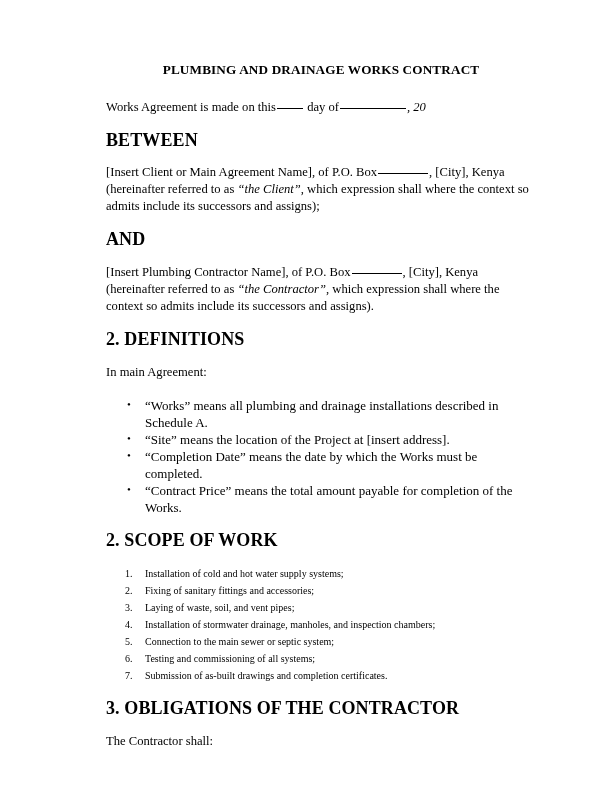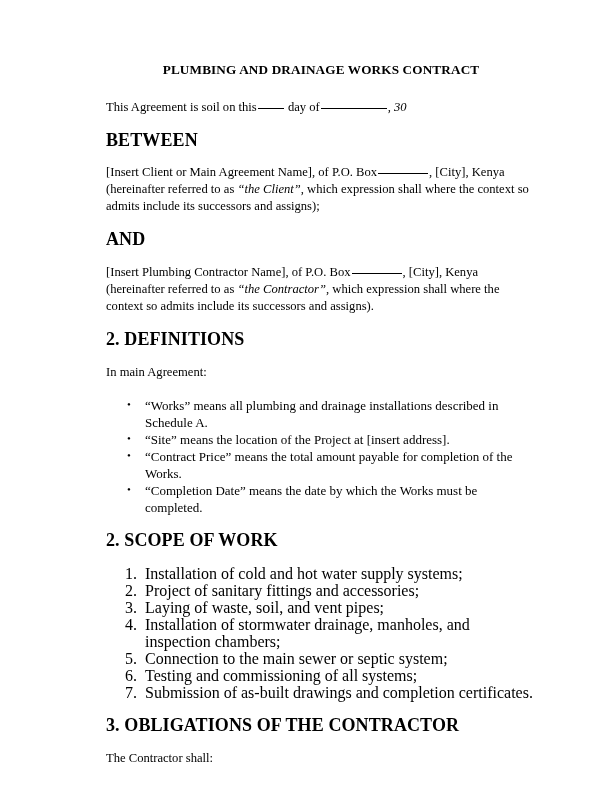--- a/index.html
+++ b/index.html
@@ -96,21 +96,21 @@
     font-size: 11px;
   }
   ol.numbers {
     list-style: none;
     margin: 0 0 16px 0;
     padding: 0;
     counter-reset: numitem;
   }
   ol.numbers > li {
     position: relative;
-    font-size: 16px;
+    font-size: 10px;
     line-height: 17px;
     padding-left: 39px;
     margin: 0;
     counter-increment: numitem;
   }
   ol.numbers > li::before {
     content: counter(numitem) ".";
     position: absolute;
     left: 19px;
     top: 0;
@@ -119,43 +119,43 @@
   }
 </style>
 </head>
 <body>
 
 <div class="page">
   <div class="content">
 
     <h1 class="doc-title">PLUMBING AND DRAINAGE WORKS CONTRACT</h1>
 
-    <p class="para"><span>This Agreement is soil on this</span><span class="blank-short"></span> <span>day of</span><span class="blank-long"></span><span class="ital">, 30</span></p>
+    <p class="para"><span>Works Agreement is made on this</span><span class="blank-short"></span> <span>day of</span><span class="blank-long"></span><span class="ital">, 20</span></p>
 
     <h2 class="section between">BETWEEN</h2>
 
     <p class="para"><span>[Insert Client or Main Agreement Name], of P.O. Box</span><span class="blank-med"></span><span>, [City], Kenya (hereinafter referred to as</span> <span class="ital">“the Client”</span><span>, which expression shall where the context so admits include its successors and assigns);</span></p>
 
     <h2 class="section">AND</h2>
 
     <p class="para"><span>[Insert Plumbing Contractor Name], of P.O. Box</span><span class="blank-med"></span><span>, [City], Kenya (hereinafter referred to as</span> <span class="ital">“the Contractor”</span><span>, which expression shall where the context so admits include its successors and assigns).</span></p>
 
     <h2 class="section">2. DEFINITIONS</h2>
     <p class="para">In main Agreement:</p>
     <ul class="bullets">
       <li>“Works” means all plumbing and drainage installations described in Schedule A.</li>
       <li>“Site” means the location of the Project at [insert address].</li>
+      <li>“Completion Date” means the date by which the Works must be completed.</li>
       <li>“Contract Price” means the total amount payable for completion of the Works.</li>
-      <li>“Completion Date” means the date by which the Works must be completed.</li>
     </ul>
 
     <h2 class="section">2. SCOPE OF WORK</h2>
     <ol class="numbers">
       <li>Installation of cold and hot water supply systems;</li>
-      <li>Project of sanitary fittings and accessories;</li>
+      <li>Fixing of sanitary fittings and accessories;</li>
       <li>Laying of waste, soil, and vent pipes;</li>
       <li>Installation of stormwater drainage, manholes, and inspection chambers;</li>
       <li>Connection to the main sewer or septic system;</li>
       <li>Testing and commissioning of all systems;</li>
       <li>Submission of as-built drawings and completion certificates.</li>
     </ol>
 
     <h2 class="section">3. OBLIGATIONS OF THE CONTRACTOR</h2>
     <p class="para">The Contractor shall:</p>
 

